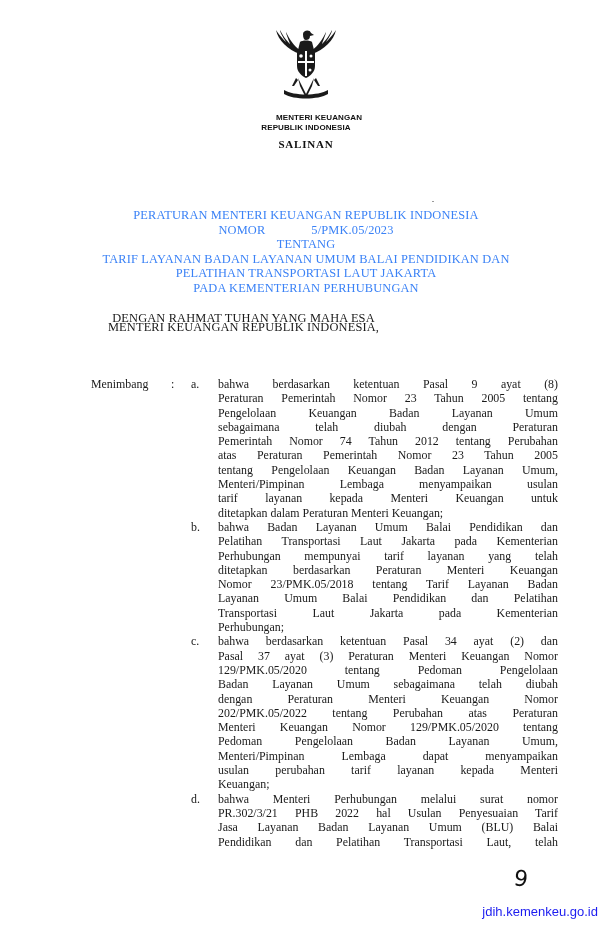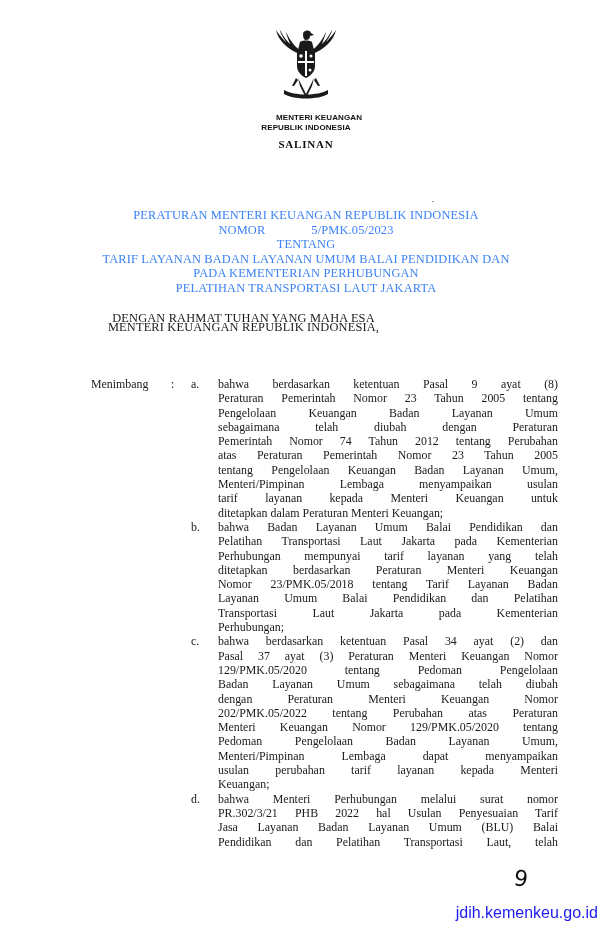--- a/index.html
+++ b/index.html
@@ -12,21 +12,21 @@
   .center-line { position: absolute; left: 0; width: 487px; text-align: center; font-family: "Liberation Serif", serif; font-size: 12.4px; letter-spacing: 0.15px; }
   .consid { position: absolute; left: 0; top: 377px; width: 612px; font-family: "Liberation Serif", serif; font-size: 11.9px; line-height: 14.3px; margin-left: 21px; }
   .lbl { position: absolute; left: 70px; top: 0; }
   .colon { position: absolute; left: 150px; top: 0; }
   .item { position: relative; margin-left: 0; }
   .item-letter { position: absolute; left: 170px; top: 0; }
   .item-body { margin-left: 197px; width: 340px; text-align: justify; }
   .item-body span.ln { display: block; text-align: justify; text-align-last: justify; white-space: normal; }
   .item-body span.ln.last { text-align-last: left; }
   .page-mark { position: absolute; left: 514px; top: 866px; font-family: "DejaVu Sans", sans-serif; font-size: 22px; transform: rotate(8deg); color: #111; }
-  .footer-link { position: absolute; right: 14px; top: 904px; font-family: "Liberation Sans", sans-serif; font-size: 16px; color: #1c1cf0; text-decoration: none; }
+  .footer-link { position: absolute; right: 14px; top: 904px; font-family: "Liberation Sans", sans-serif; font-size: 13px; color: #1c1cf0; text-decoration: none; }
   .speck { position: absolute; left: 432px; top: 201px; width: 2px; height: 1px; background: #9a9a9a; }
 </style>
 </head>
 <body>
 
 <div class="emblem">
   <svg width="72" height="80" viewBox="0 0 72 80">
     <g fill="#1a1a1a">
 
       <path d="M30 26 C18 22 8 12 6 2 C10 8 14 12 16 14 C12 8 10 4 10 2 C14 10 18 14 20 16 C18 10 16 6 16 4 C20 12 24 18 30 22 Z"></path>
@@ -59,22 +59,22 @@
 <div class="hdr-small" style="top:123px;">REPUBLIK INDONESIA</div>
 <div class="salinan">SALINAN</div>
 
 <div class="speck"></div>
 
 <div class="title-block">
   <span class="title-line">PERATURAN MENTERI KEUANGAN REPUBLIK INDONESIA</span>
   <span class="title-line"><span>NOMOR</span><span style="display:inline-block;width:46px;"></span><span>5/PMK.05/2023</span></span>
   <span class="title-line">TENTANG</span>
   <span class="title-line">TARIF LAYANAN BADAN LAYANAN UMUM BALAI PENDIDIKAN DAN</span>
+  <span class="title-line">PELATIHAN TRANSPORTASI LAUT JAKARTA</span>
   <span class="title-line">PADA KEMENTERIAN PERHUBUNGAN</span>
-  <span class="title-line">PELATIHAN TRANSPORTASI LAUT JAKARTA</span>
 </div>
 
 <div class="center-line" style="top:311px;">DENGAN RAHMAT TUHAN YANG MAHA ESA</div>
 <div class="center-line" style="top:320px;">MENTERI KEUANGAN REPUBLIK INDONESIA,</div>
 
 <div class="consid">
   <span class="lbl">Menimbang</span>
   <span class="colon">:</span>
 
   <div class="item">

